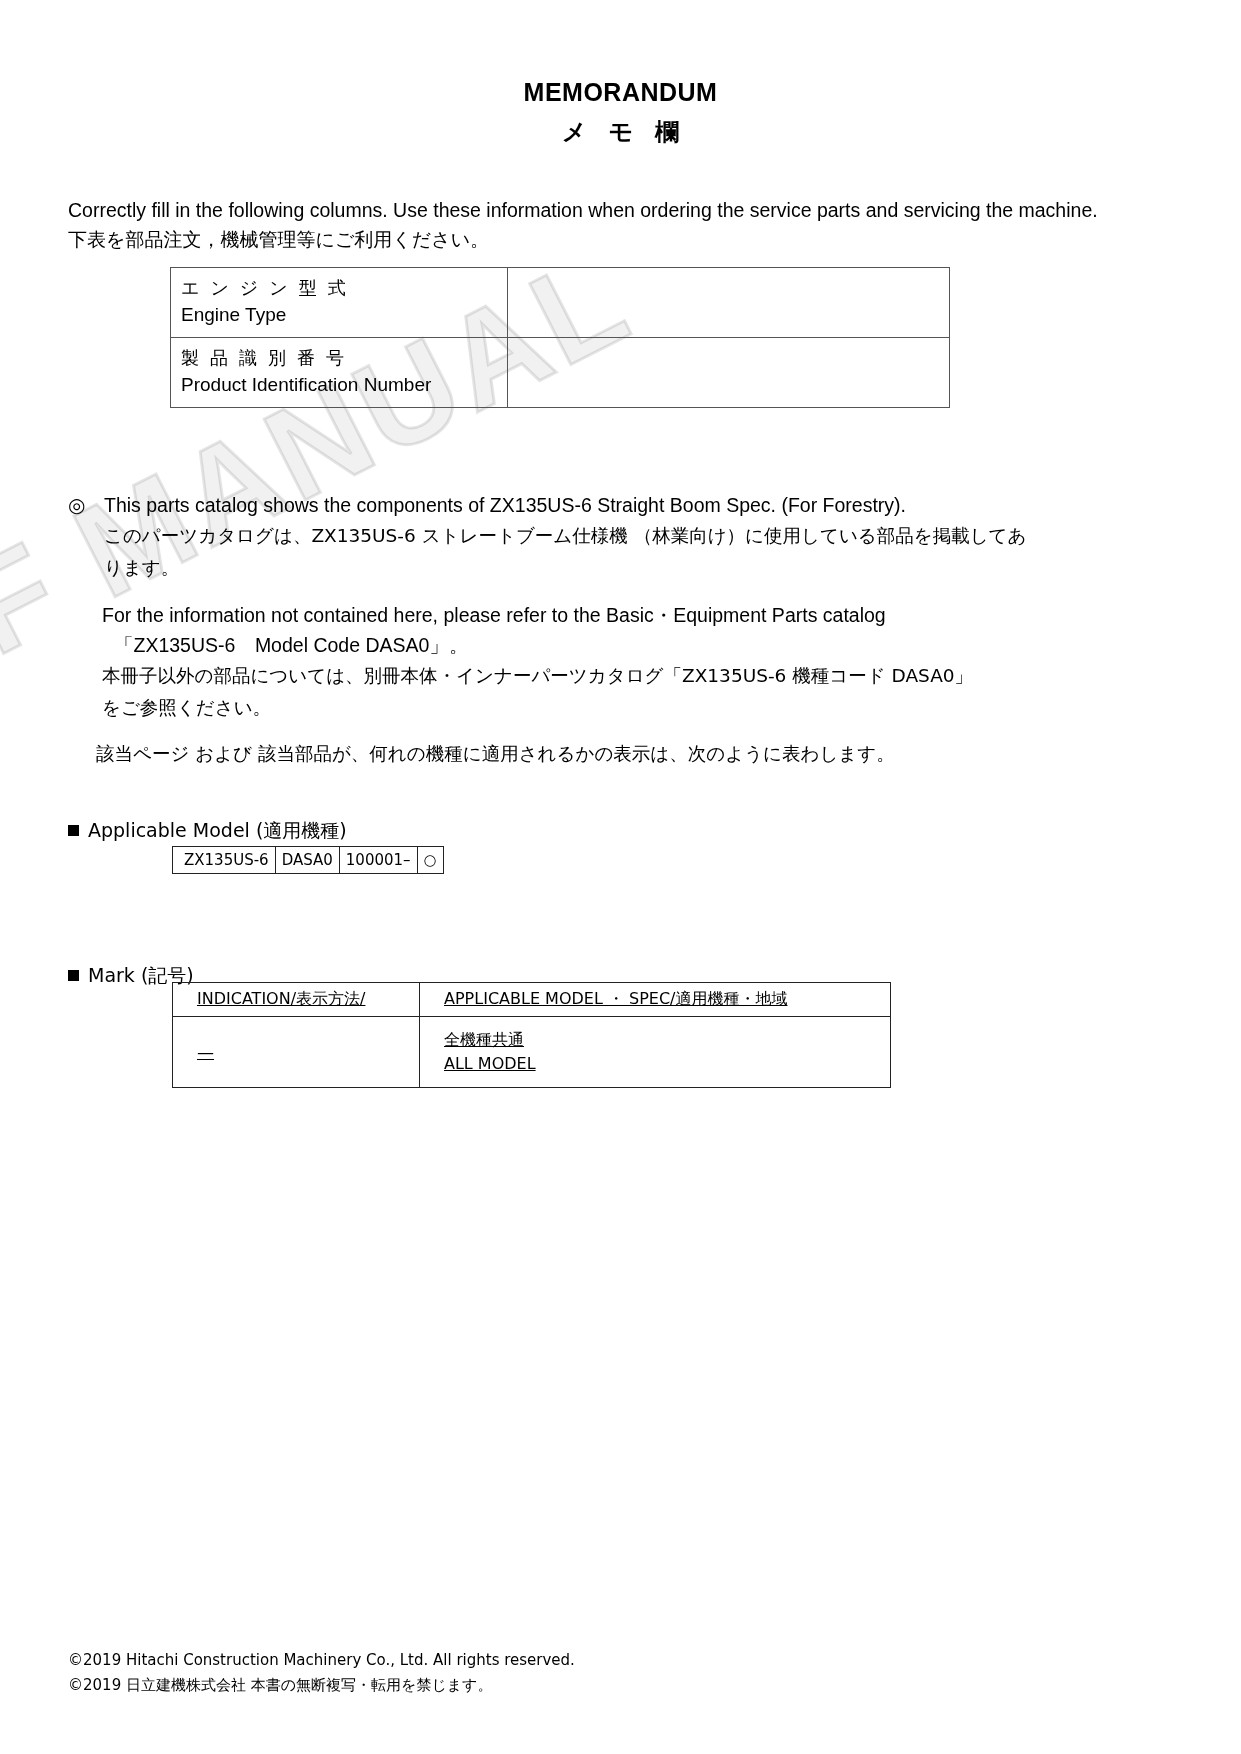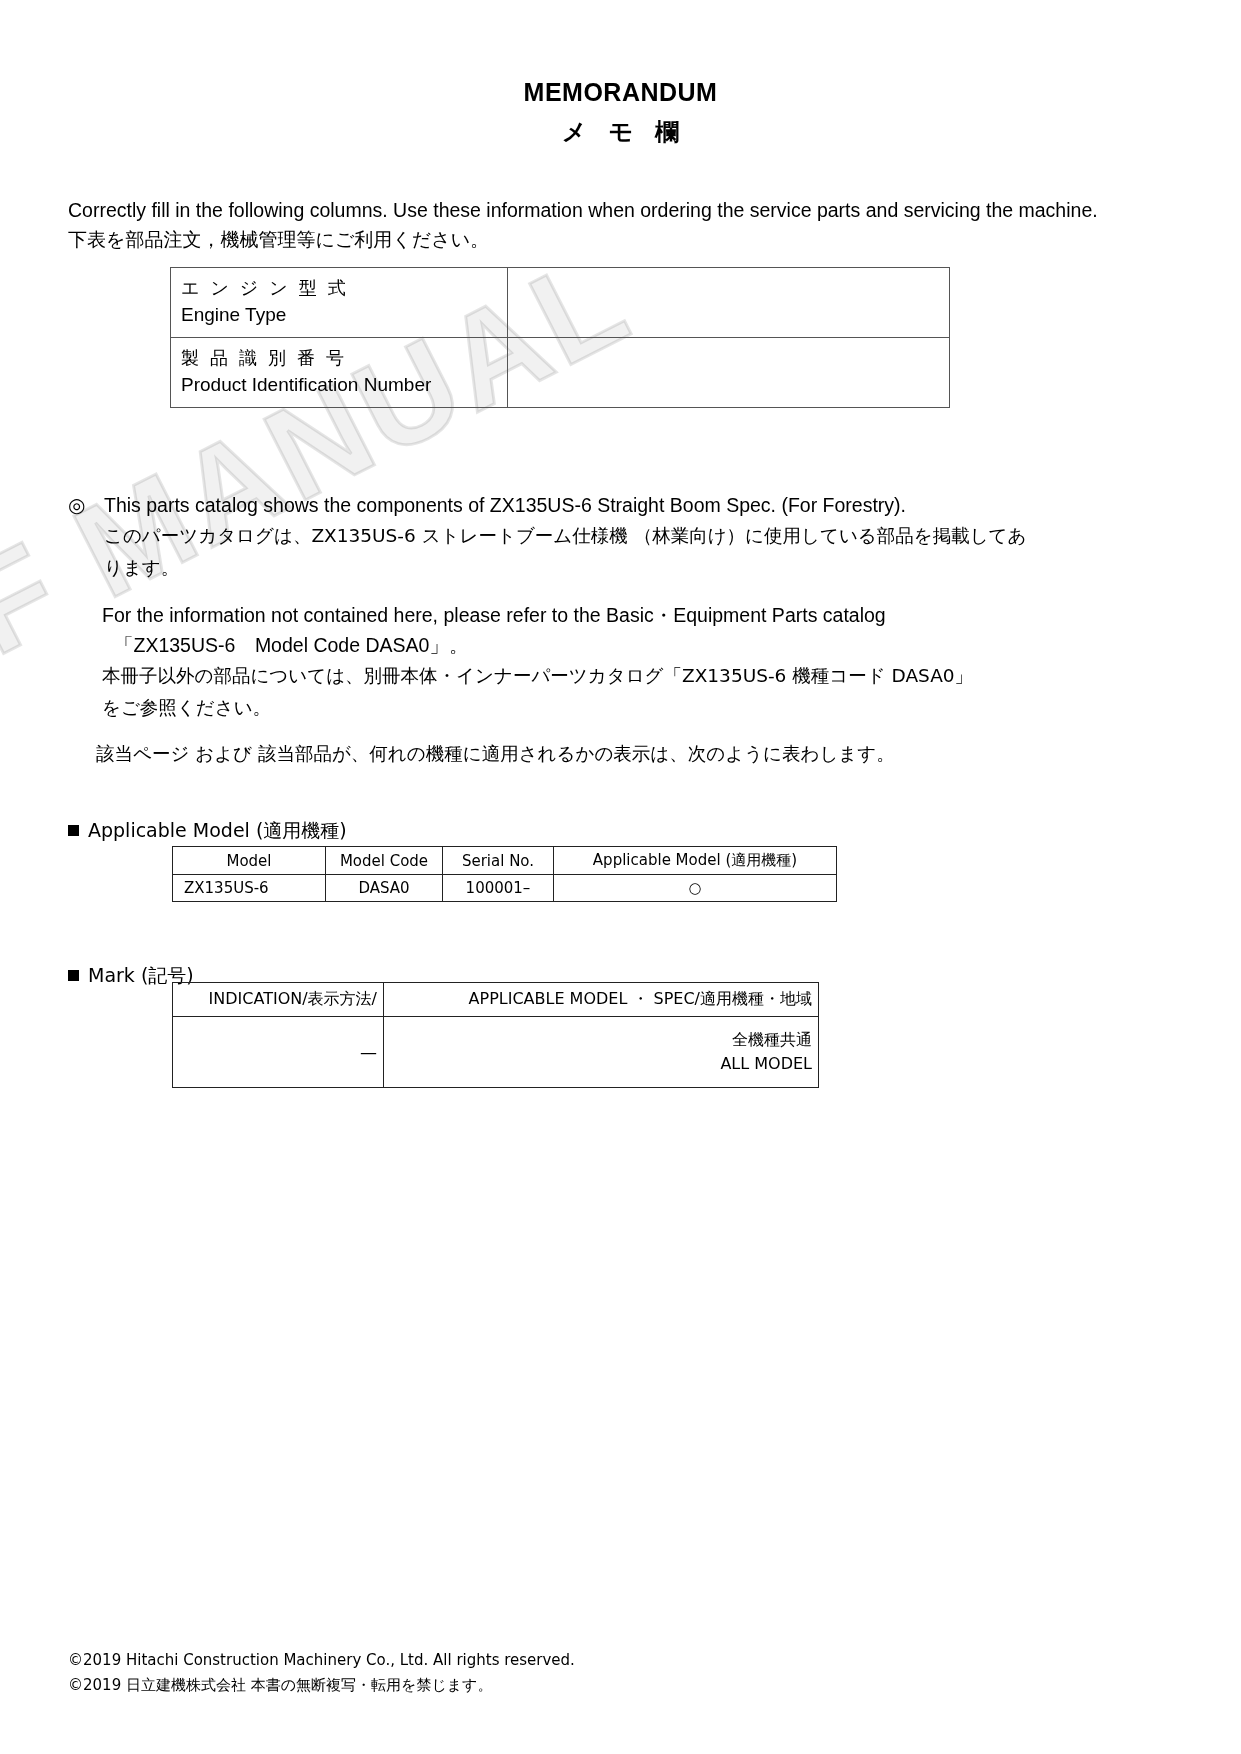--- a/index.html
+++ b/index.html
@@ -175,23 +175,24 @@
   #applicable-table .dash { font-size: 15px; }
 
   
   #mark-table {
     left: 172px; top: 982px;
     border-collapse: collapse;
     font-family: "DejaVu Sans", "Liberation Sans", sans-serif;
   }
   #mark-table td {
     border: 1px solid #222;
-    text-align: right;
+    text-align: left;
     font-size: 16px;
-    padding: 6px 6px;
+    padding: 6px 24px;
+    text-decoration: underline;
   }
   #mark-table td.m-ind { width: 198px; }
   #mark-table td.m-app { width: 422px; }
   #mark-table td.m-ind-val { height: 58px; font-size: 17px; }
   #mark-table .two-line { line-height: 24px; }
 
   
   #footer { left: 68px; top: 1648px; }
   #footer div {
     font-size: 15px;
@@ -254,26 +255,20 @@
   <div class="abs" id="blk3">
     <div class="para-ja ln">該当ページ および 該当部品が、何れの機種に適用されるかの表示は、次のように表わします。</div>
   </div>
 
   <div class="abs sec-head" id="head-applicable">
     <span class="sq"></span><span>Applicable Model (適用機種)</span>
   </div>
 
   <table class="abs" id="applicable-table">
     <tbody>
-        <tr>
-      <td class="c-model">Model</td>
-      <td class="c-code">Model Code</td>
-      <td class="c-serial">Serial No.</td>
-      <td class="c-app">Applicable Model (適用機種)</td>
-    </tr>
     <tr>
       <td class="left">ZX135US-6</td>
       <td>DASA0</td>
       <td>100001–</td>
       <td>○</td>
     </tr>
   </tbody>
     </table>
 
   <div class="abs sec-head" id="head-mark">

